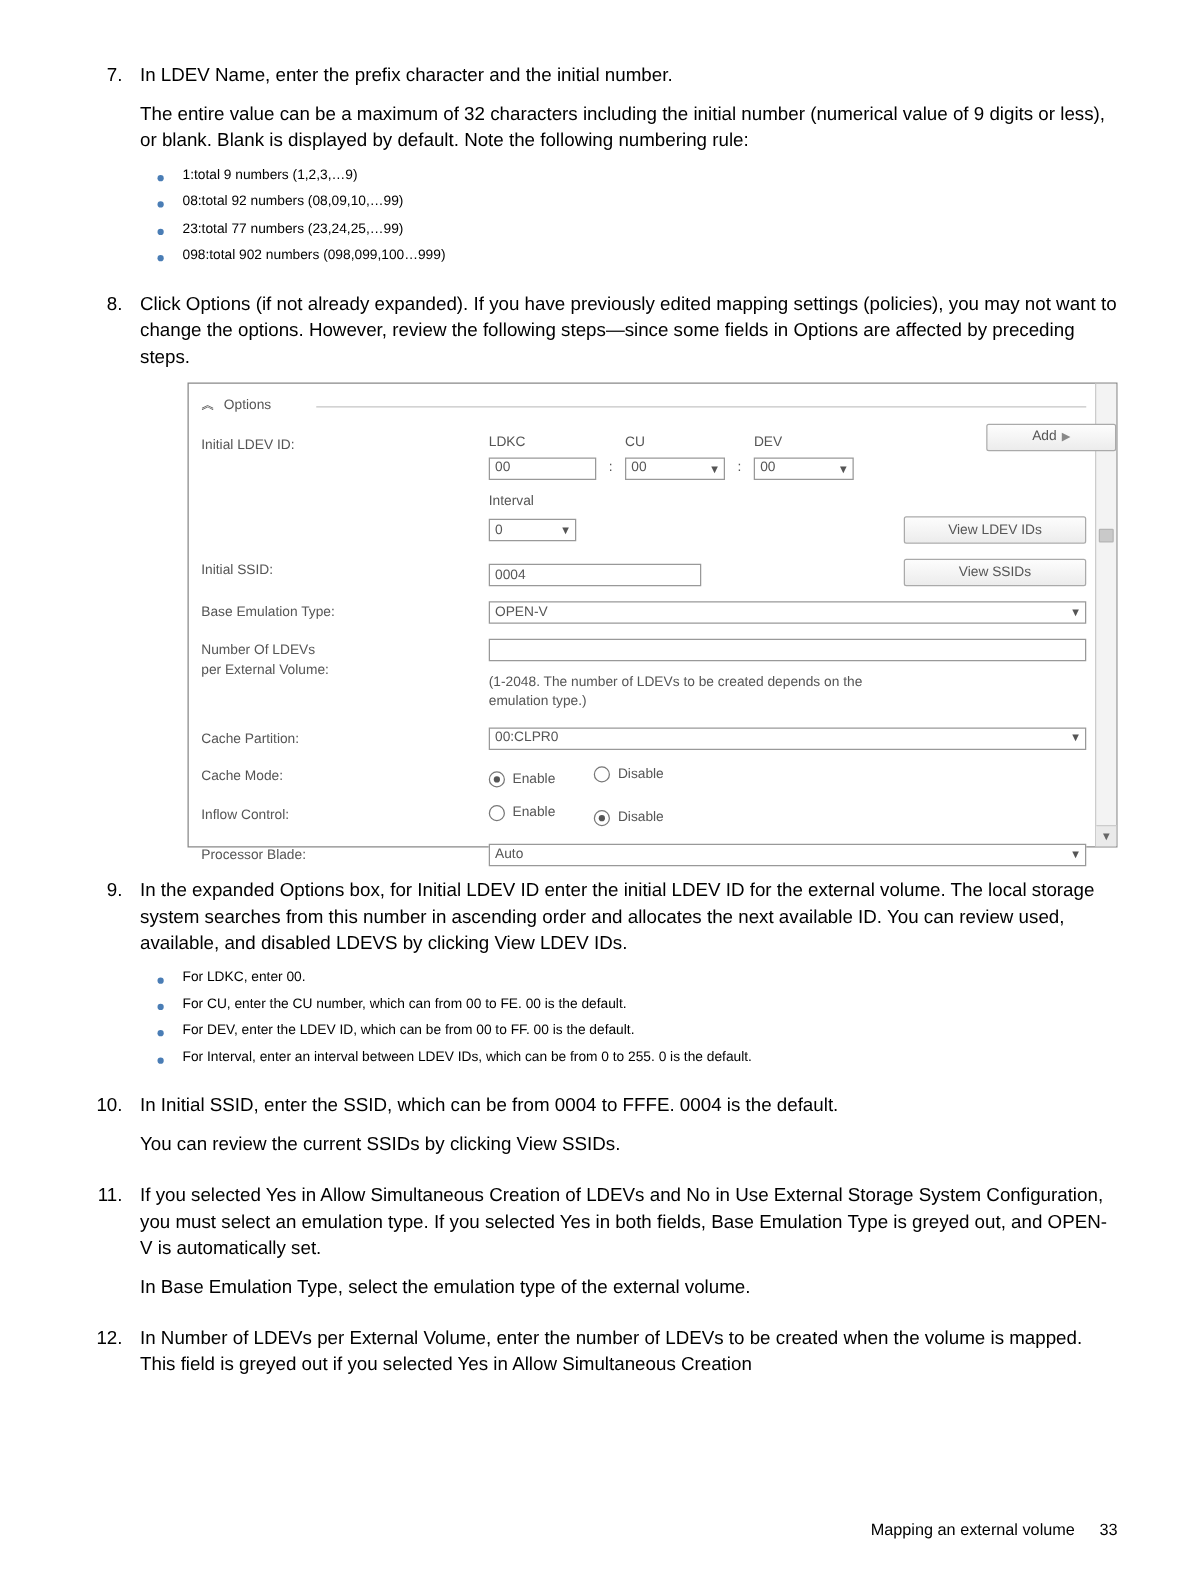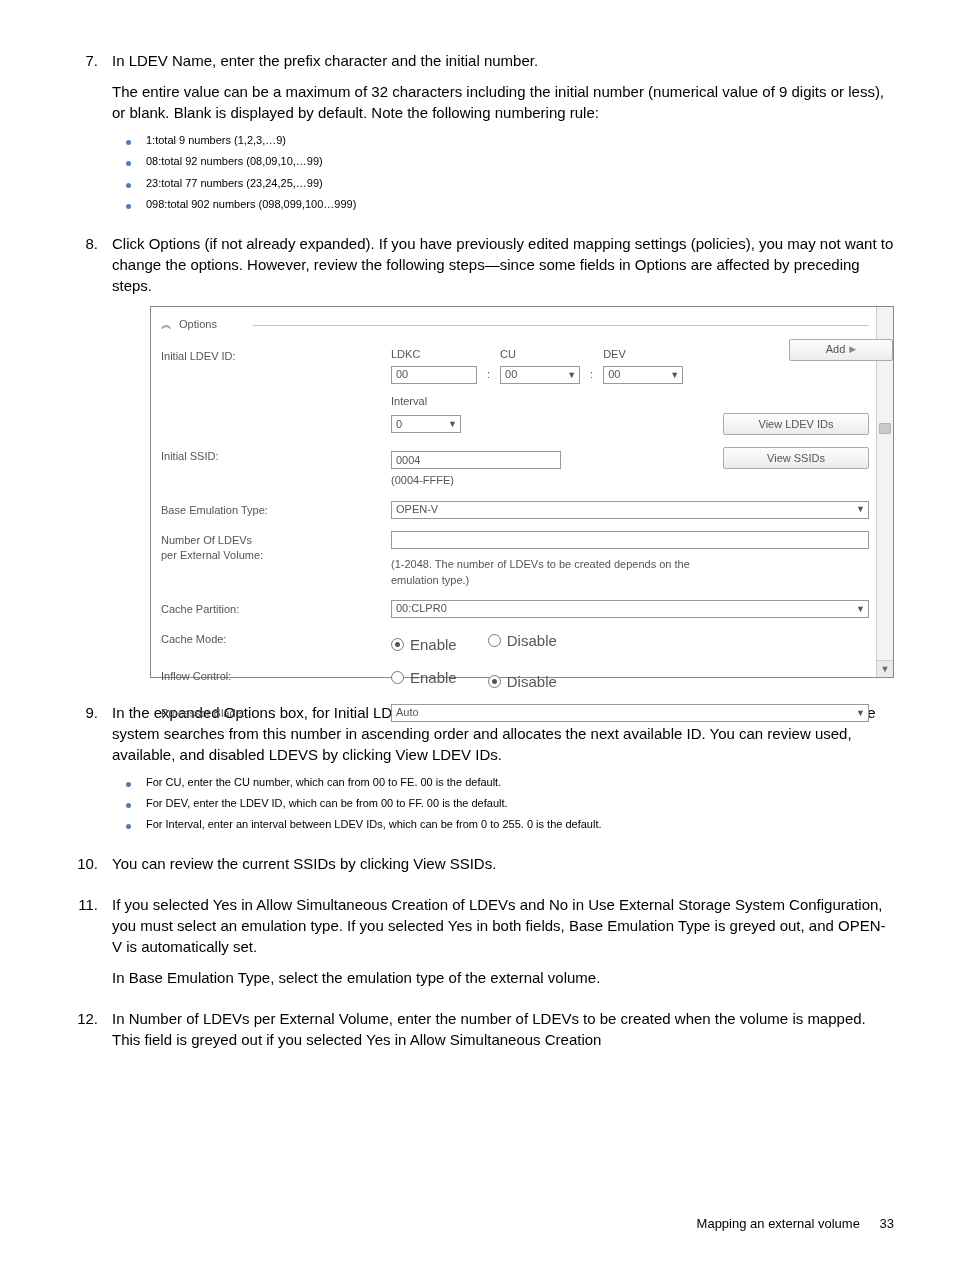--- a/index.html
+++ b/index.html
@@ -26,21 +26,21 @@
 .col{display:flex;flex-direction:column}
 .col .head{color:#555;margin-bottom:4px}
 .txtbox{display:inline-flex;align-items:center;justify-content:flex-start;background:#fff;border:1px solid #999;height:18px;padding:0 4px;box-sizing:border-box;font-family:Tahoma,Arial,sans-serif;font-size:11px;color:#555}
 .selbox{display:inline-flex;align-items:center;justify-content:space-between;background:#fff;border:1px solid #999;height:18px;padding:0 3px 0 4px;box-sizing:border-box;font-family:Tahoma,Arial,sans-serif;font-size:11px;color:#555}
 .selbox .arrow{margin-left:6px;color:#555;font-size:9px}
 .colon{padding:0 2px 2px 2px;color:#555}
 .btn{display:inline-flex;align-items:center;justify-content:center;background:linear-gradient(#fdfdfd,#ececec);border:1px solid #aaa;border-radius:2px;height:20px;padding:0 24px;font-size:11px;color:#555}
 .addbtn{position:absolute;right:0;top:32px;width:54px}
 .addbtn .tri{margin-left:4px;color:#888;font-size:9px}
 .subline{color:#555;margin-top:4px}
-.radio{display:inline-flex;align-items:center;margin-right:28px;font-size:15px;color:#555}
+.radio{display:inline-flex;align-items:center;margin-right:28px;font-size:11px;color:#555}
 .radio .circ{width:11px;height:11px;border:1px solid #777;border-radius:50%;margin-right:6px;display:inline-flex;align-items:center;justify-content:center;background:#fff}
 .radio .dot{width:5px;height:5px;border-radius:50%;background:#555}
 .sbar{position:absolute;top:0;right:0;bottom:0;width:16px;background:#f3f3f3;border-left:1px solid #ccc}
 .sbar .thumb{position:absolute;left:2px;right:2px;top:116px;height:9px;background:#c9c9c9;border:1px solid #b5b5b5;border-radius:1px}
 .sbar .darr{position:absolute;left:0;right:0;bottom:0;height:16px;background:#eaeaea;border-top:1px solid #ccc;text-align:center;font-size:9px;line-height:16px;color:#666}
 .footer{position:absolute;bottom:40px;right:60px;font-size:13px}
 .footer .pn{margin-left:16px}
 </style>
 </head>
 <body>
@@ -119,21 +119,20 @@
           </div>
         </div>
 
         <div class="row">
           <div class="rlabel">Initial SSID:</div>
           <div class="rfields">
             <div style="display:flex;align-items:flex-end;justify-content:space-between">
               <div class="txtbox" style="width:170px">0004</div>
               <div class="btn" style="width:96px">View SSIDs</div>
             </div>
-            <div class="subline">(0004-FFFE)</div>
           </div>
         </div>
 
         <div class="row">
           <div class="rlabel">Base Emulation Type:</div>
           <div class="rfields"><div class="selbox" style="width:100%">
                     <span>OPEN-V</span>
                     <span class="arrow">▼</span>
                   </div></div>
         </div>
@@ -197,30 +196,32 @@
       </div>
     </div>
   </div>
 </li>
 
 <li>
   <div class="num">9.</div>
   <div class="body">
     <p><span>In the expanded </span><b>Options</b><span> box, for </span><b>Initial LDEV ID</b><span> enter the initial LDEV ID for the external volume. The local storage system searches from this number in ascending order and allocates the next available ID. You can review used, available, and disabled LDEVS by clicking </span><b>View LDEV IDs</b><span>.</span></p>
     <ul class="bul">
+      <li><span>For </span><b>LDKC</b><span>, enter 00.</span></li>
       <li><span>For </span><b>CU</b><span>, enter the CU number, which can from 00 to FE. 00 is the default.</span></li>
       <li><span>For </span><b>DEV</b><span>, enter the LDEV ID, which can be from 00 to FF. 00 is the default.</span></li>
       <li><span>For </span><b>Interval</b><span>, enter an interval between LDEV IDs, which can be from 0 to 255. 0 is the default.</span></li>
     </ul>
   </div>
 </li>
 
 <li>
   <div class="num">10.</div>
   <div class="body">
+    <p><span>In </span><b>Initial SSID</b><span>, enter the SSID, which can be from 0004 to FFFE. 0004 is the default.</span></p>
     <p><span>You can review the current SSIDs by clicking </span><b>View SSIDs</b><span>.</span></p>
   </div>
 </li>
 
 <li>
   <div class="num">11.</div>
   <div class="body">
     <p><span>If you selected </span><b>Yes</b><span> in </span><b>Allow Simultaneous Creation of LDEVs</b><span> and </span><b>No</b><span> in </span><b>Use External Storage System Configuration</b><span>, you must select an emulation type. If you selected </span><b>Yes</b><span> in both fields, </span><b>Base Emulation Type</b><span> is greyed out, and OPEN-V is automatically set.</span></p>
     <p><span>In </span><b>Base Emulation Type</b><span>, select the emulation type of the external volume.</span></p>
   </div>

